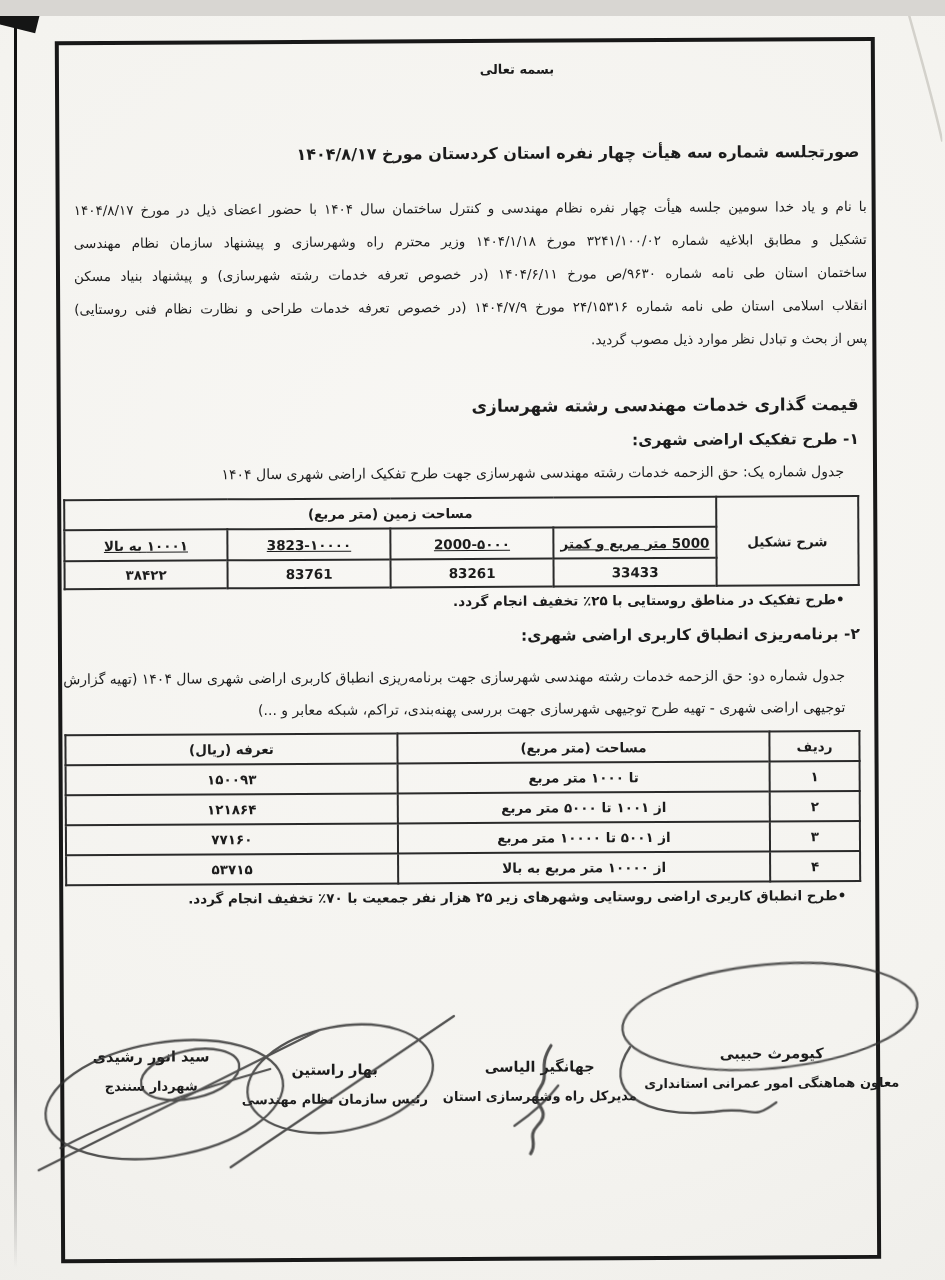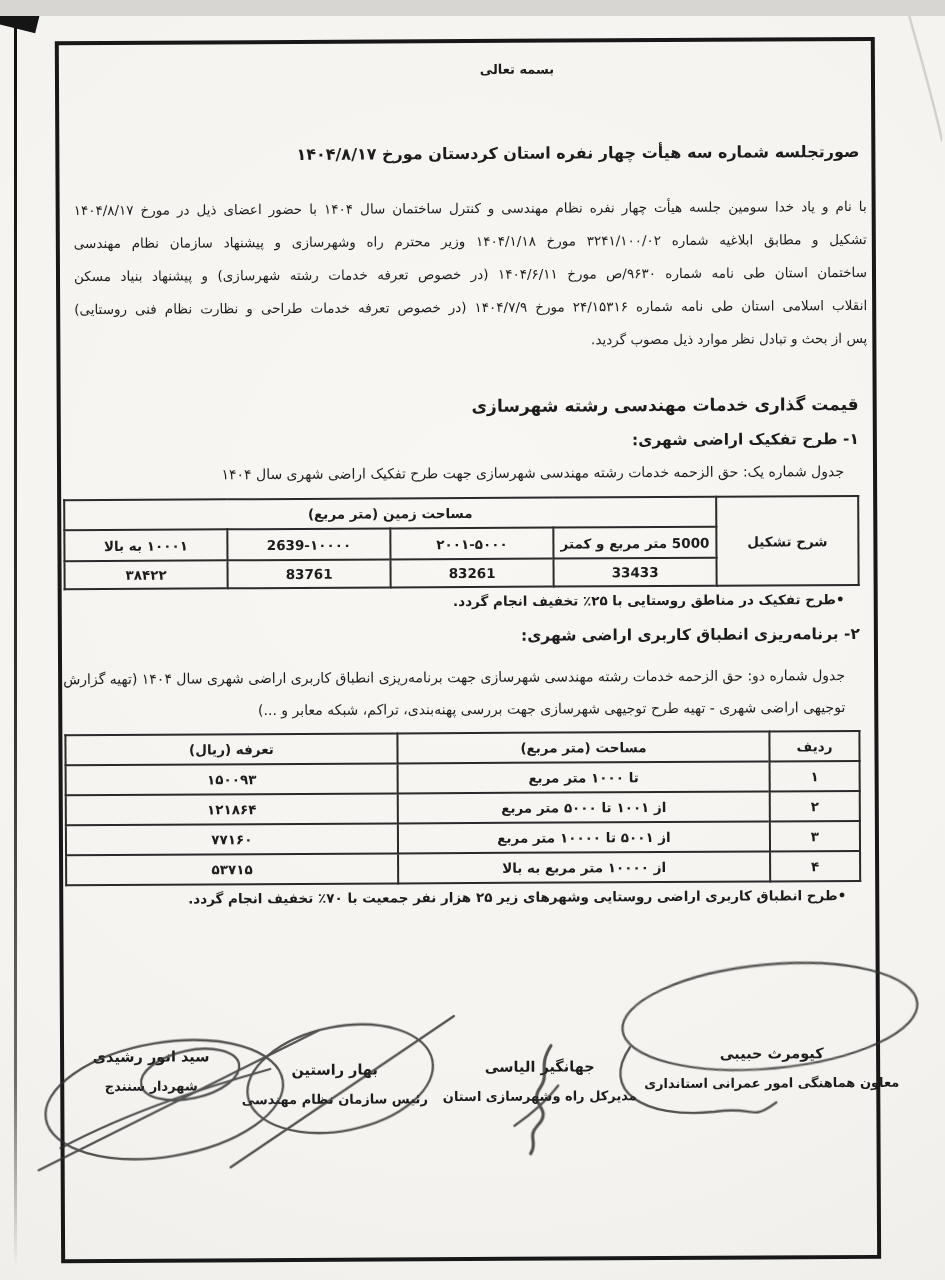--- a/index.html
+++ b/index.html
@@ -33,21 +33,21 @@
   .cap2{top:645px;line-height:32px;text-align:right;}
   .note{position:absolute;right:100px;font-size:13.5px;font-weight:600;white-space:nowrap;}
   .note1{top:577px;}
   .note2{top:873px;}
   
   table{border-collapse:collapse;table-layout:fixed;direction:rtl;position:absolute;}
   td{border:2px solid #2a2a2a;text-align:center;vertical-align:middle;
      font-size:13.5px;font-weight:600;padding:0 2px;overflow:hidden;white-space:nowrap;}
   .t1{left:64px;top:481px;width:794px;}
   .t1 .hrow td{height:28px;}
-  .t1 .srow td{height:29px;}
+  .t1 .srow td{height:29px;text-decoration:underline;}
   .t1 .vrow td{height:26px;}
   .t2{left:64px;top:716px;width:794px;}
   .t2 td{height:28px;}
   
   .sig{position:absolute;text-align:center;line-height:30px;}
   .sig .name{font-size:14.5px;font-weight:bold;}
   .sig .role{font-size:13px;font-weight:bold;white-space:nowrap;}
   .sig1{left:622px;top:1024px;width:295px;}
   .sig2{left:420px;top:1036px;width:235px;}
   .sig3{left:225px;top:1038px;width:215px;}
@@ -86,22 +86,22 @@
         <col style="width:163px">
           <col style="width:163px">
       </colgroup>
       <tbody>
         <tr class="hrow">
           <td rowspan="3">شرح تشکیل</td>
           <td colspan="4">مساحت زمین (متر مربع)</td>
         </tr>
         <tr class="srow">
           <td>5000 متر مربع و کمتر</td>
-          <td>۲۰۰۱-۵۰۰۰</td>
-          <td>2639-۱۰۰۰۰</td>
+          <td>2000-۵۰۰۰</td>
+          <td>3823-۱۰۰۰۰</td>
           <td>۱۰۰۰۱ به بالا</td>
         </tr>
         <tr class="vrow">
           <td>33433</td>
           <td>83261</td>
           <td>83761</td>
           <td>۳۸۴۲۲</td>
         </tr>
       </tbody>
     </table>

